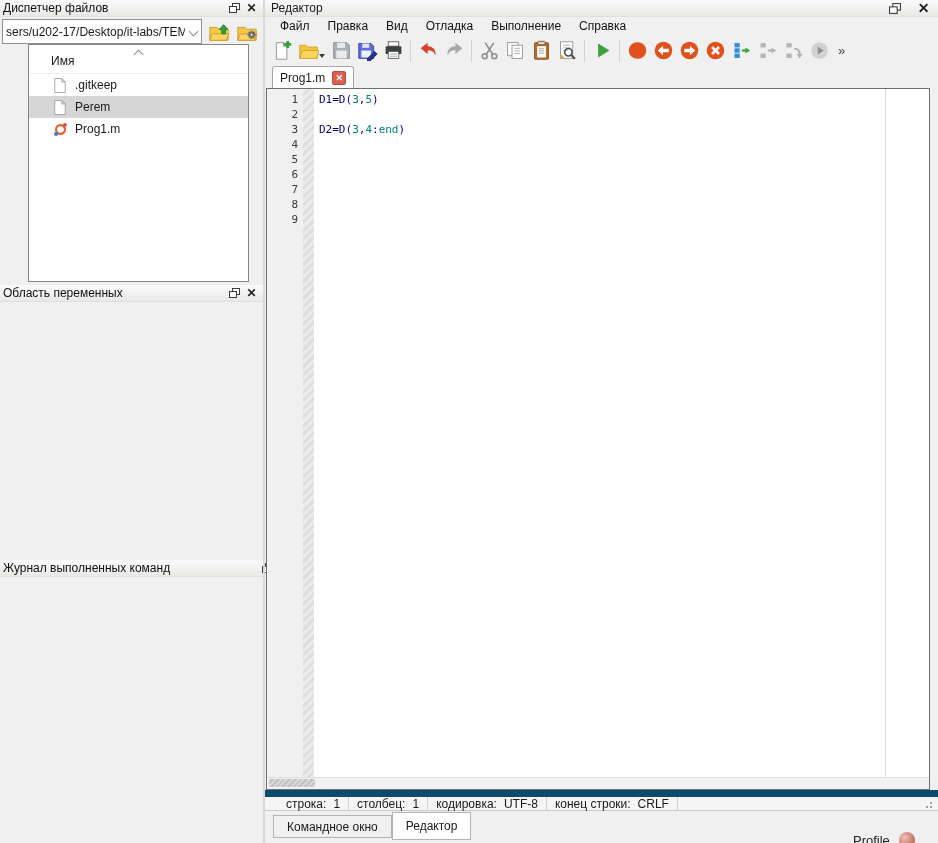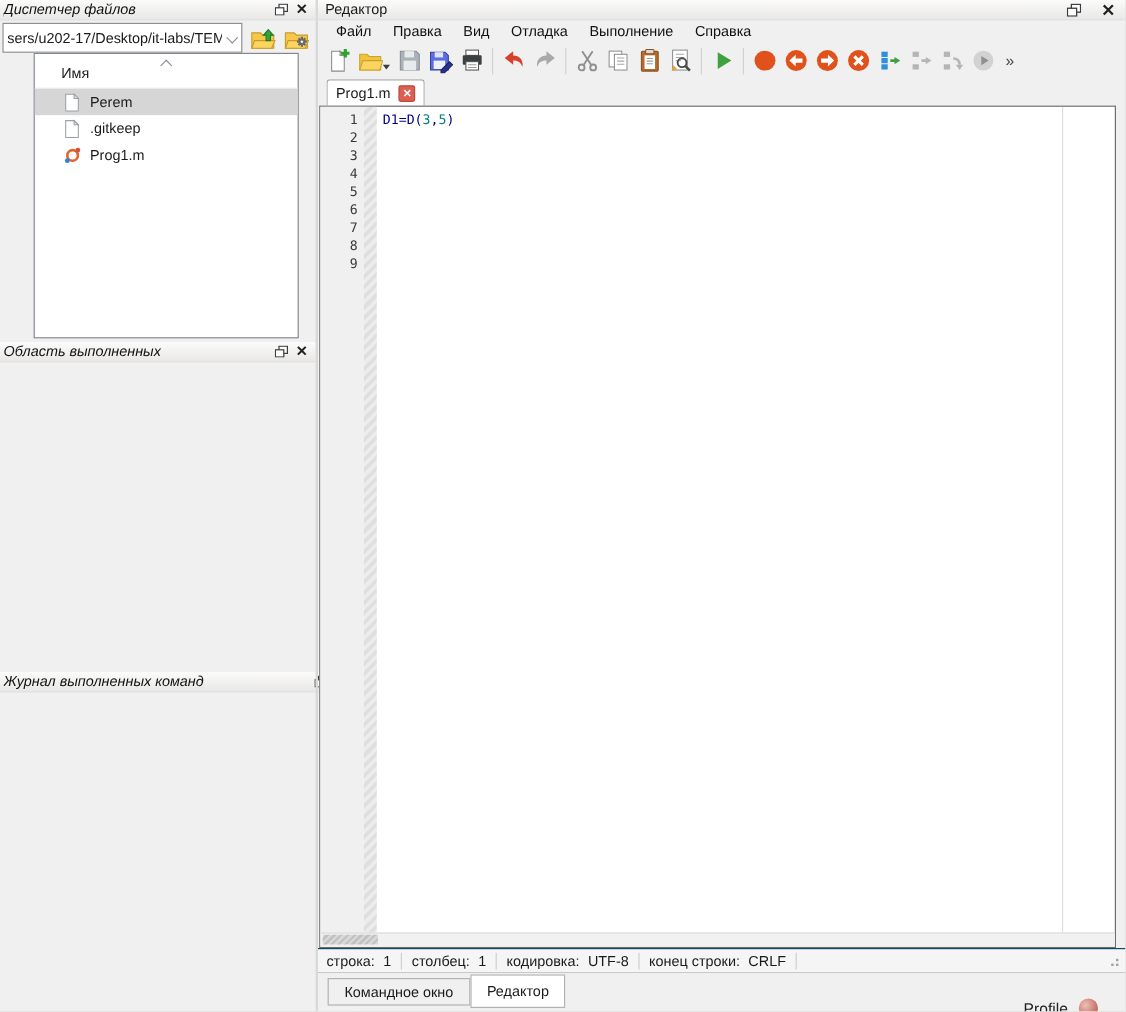--- a/index.html
+++ b/index.html
@@ -4,21 +4,21 @@
 <style>
   html,body{margin:0;padding:0;background:#d4d4d4;}
   #app{position:relative;width:938px;height:843px;background:#f0f0f0;overflow:hidden;
        font-family:"Liberation Sans",sans-serif;font-size:12px;color:#1a1a1a;
        -webkit-font-smoothing:antialiased;}
   .abs{position:absolute;}
   .panel{position:absolute;background:#f0f0f0;}
   .ptitle{position:absolute;left:0;right:0;top:0;height:17px;
           background:linear-gradient(#fbfbfb,#e9e8e6);display:flex;align-items:center;
           padding:0 3px;border-bottom:1px solid #e0dfde;box-sizing:border-box;}
-  .ptitle .t{flex:1;font-size:12px;color:#111;white-space:nowrap;overflow:hidden;font-style:italic;}
+  .ptitle .t{flex:1;font-size:12px;color:#111;white-space:nowrap;overflow:hidden;}
   .winbtn{width:17px;height:15px;display:flex;align-items:center;justify-content:center;color:#222;cursor:default;}
   .winbtn.x{font-size:12px;font-weight:bold;line-height:1;}
   
   .chev{display:inline-block;width:6px;height:6px;border-right:1.6px solid #8f8f8f;border-bottom:1.6px solid #8f8f8f;}
   .chev.down{transform:rotate(45deg);}
   .chev.up{transform:rotate(-135deg);}
   .chev.left{transform:rotate(135deg);}
   .chev.right{transform:rotate(-45deg);}
   .chev.sm{width:4px;height:4px;}
   
@@ -87,22 +87,22 @@
            font-family:"DejaVu Sans Mono",monospace;font-size:11px;color:#3a3a3a;}
   .code-lines{position:absolute;left:52px;top:3px;right:1px;font-family:"DejaVu Sans Mono",monospace;font-size:11px;line-height:15px;}
   .code-line{height:15px;white-space:pre;}
   .sg-id{color:#00007f;}
   .sg-num{color:#007f7f;}
   .longline{position:absolute;left:618px;top:0;bottom:11px;width:1px;background:#dedede;}
   .code-hsb{position:absolute;left:0;right:0;bottom:0;height:11px;background:#f1f1f1;border-top:1px solid #ddd;}
   .code-hsb .thumb{left:2px;top:1px;width:46px;height:8px;background:#d8d8d8;
             background-image:repeating-linear-gradient(135deg,transparent 0 2px,#c2c2c2 2px 4px);}
   .statusbar{position:absolute;left:265px;top:790px;right:0;height:21px;background:#f5f5f5;
-             border-top:1px solid #0c4a6e;border-bottom:1px solid #c9c9c9;box-sizing:border-box;
-             display:flex;align-items:center;padding-left:7px;font-size:12px;color:#1a1a1a;}
+             border-top:7px solid #0c4a6e;border-bottom:1px solid #c9c9c9;box-sizing:border-box;
+             display:flex;align-items:center;padding-left:21px;font-size:12px;color:#1a1a1a;}
   .sb-sep{width:1px;height:14px;background:#cfcfcf;margin:0 8px;}
   .sb-lab{margin-right:7px;}
   .sb-grip{margin-left:auto;margin-right:5px;width:10px;height:10px;position:relative;}
   .sb-grip::after{content:"";position:absolute;right:1px;bottom:1px;width:2px;height:2px;background:#a0a0a0;
              box-shadow:-4px 0 0 #a0a0a0,0 -4px 0 #a0a0a0;}
   .bottombar{position:absolute;left:265px;top:811px;right:0;height:32px;background:#f0f0f0;
              display:flex;align-items:flex-start;padding-left:8px;}
   .btab{margin-top:4px;height:23px;border:1px solid #b3b3b3;background:#f0f0f0;display:flex;align-items:center;
         padding:0 13px;font-size:12px;box-sizing:border-box;}
   .btab.active{margin-top:1px;height:28px;background:#fff;z-index:2;}
@@ -147,55 +147,55 @@
         <circle cx="17" cy="15" r="3" fill="#6a6a6a"></circle>
             <circle cx="17" cy="15" r="1.2" fill="#f0f0f0"></circle>
           </g>
       </svg>
     </span>
     <div class="fb-box">
       <span class="fb-sort"><span class="chev up" style="border-color:#8a8a8a"></span></span>
       <div class="fb-head">Имя</div>
       <div class="fb-hline"></div>
       <div class="fb-rows">
+          <div class="fb-row">
+            <span class="fitem-icon">
+              <svg width="14" height="17" viewBox="0 0 16 18">
+                <path d="M2 1h8l4 4v12H2z" fill="#fff" stroke="#9aa0a6"></path>
+                <path d="M10 1l4 4h-4z" fill="#e6e6e6" stroke="#9aa0a6"></path>
+              </svg>
+            </span>
+            <span>.gitkeep</span>
+          </div>
           <div class="fb-row selected">
             <span class="fitem-icon">
               <svg width="14" height="17" viewBox="0 0 16 18">
                 <path d="M2 1h8l4 4v12H2z" fill="#fff" stroke="#9aa0a6"></path>
                 <path d="M10 1l4 4h-4z" fill="#e6e6e6" stroke="#9aa0a6"></path>
               </svg>
             </span>
             <span>Perem</span>
-          </div>
-          <div class="fb-row">
-            <span class="fitem-icon">
-              <svg width="14" height="17" viewBox="0 0 16 18">
-                <path d="M2 1h8l4 4v12H2z" fill="#fff" stroke="#9aa0a6"></path>
-                <path d="M10 1l4 4h-4z" fill="#e6e6e6" stroke="#9aa0a6"></path>
-              </svg>
-            </span>
-            <span>.gitkeep</span>
           </div>
           <div class="fb-row">
             <span class="fitem-icon">
               <svg width="15" height="15" viewBox="0 0 18 18">
                 <circle cx="9" cy="9" r="5.3" fill="none" stroke="#e2622b" stroke-width="2.6"></circle>
                 <circle cx="14.3" cy="3.7" r="2.4" fill="#d94f3d"></circle>
                 <circle cx="3.7" cy="14.3" r="2.4" fill="#3a7bd8"></circle>
               </svg>
             </span>
             <span>Prog1.m</span>
           </div>
         </div>
     </div>
   </section>
 
   <section class="panel p-ws">
     <div class="ptitle">
-      <span class="t">Область выполненных</span>
+      <span class="t">Область переменных</span>
       <span class="winbtn">
         <svg width="11" height="10" viewBox="0 0 11 10">
             <rect x="3.5" y="0.5" width="7" height="6" fill="#fff" stroke="#3c3c3c"></rect>
             <rect x="0.5" y="3.5" width="7" height="6" fill="#fff" stroke="#3c3c3c"></rect>
           </svg>
       </span>
       <span class="winbtn x">✕</span>
     </div>
     <span class="flabel" style="left:2px;top:303px">Фильтр</span>
     <span class="ckbx" style="left:42px;top:308px"></span>
@@ -473,20 +473,21 @@
         <div class="gut-num">5</div>
         <div class="gut-num">6</div>
         <div class="gut-num">7</div>
         <div class="gut-num">8</div>
         <div class="gut-num">9</div>
       </div>
     <div class="gut-fold"></div>
     <div class="code-lines">
         <div class="code-line"><span class="sg-id">D1=D(</span><span class="sg-num">3</span><span class="sg-id">,</span><span class="sg-num">5</span><span class="sg-id">)</span></div>
         <div class="code-line"></div>
+        <div class="code-line"><span class="sg-id">D2=D(</span><span class="sg-num">3</span><span class="sg-id">,</span><span class="sg-num">4</span><span class="sg-id">:</span><span class="sg-num">end</span><span class="sg-id">)</span></div>
         <div class="code-line"></div>
         <div class="code-line"></div>
         <div class="code-line"></div>
       </div>
     <div class="longline"></div>
     <div class="code-hsb">
       <span class="thumb"></span>
     </div>
   </div>
 

